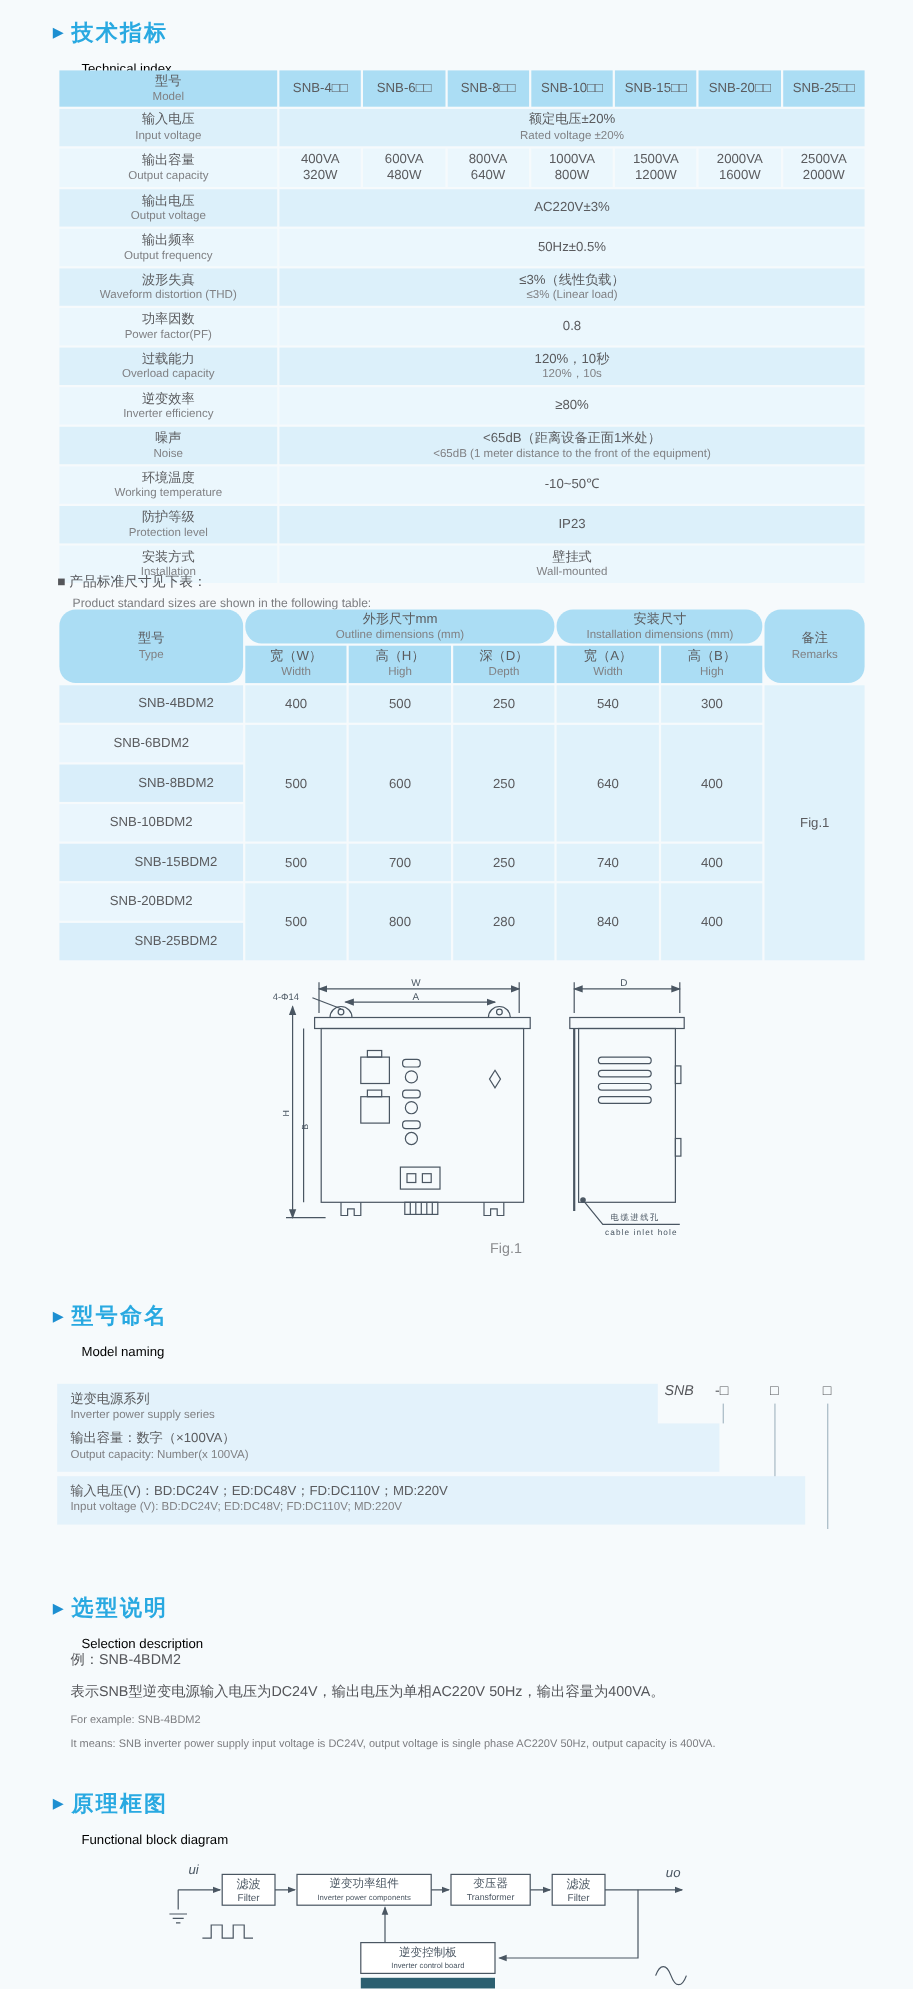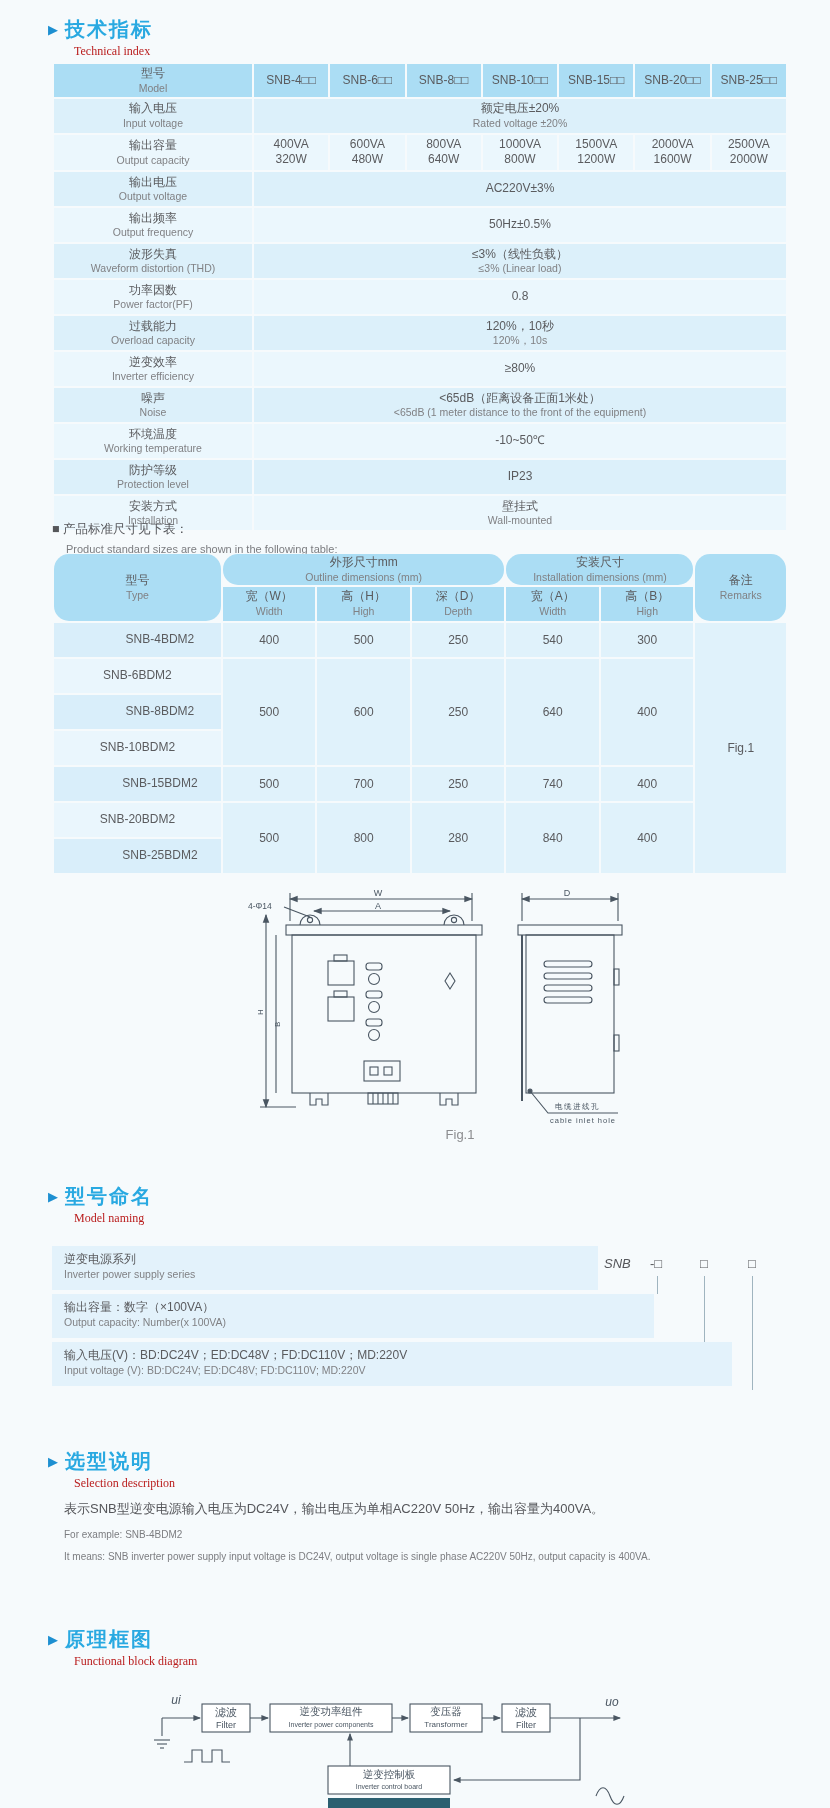--- a/index.html
+++ b/index.html
@@ -2,21 +2,21 @@
 <html><head>
 <meta charset="utf-8">
 <style>
   html,body{margin:0;padding:0;}
   body{width:830px;height:1808px;position:relative;background:#f6fafc;
        font-family:"Liberation Sans",sans-serif;overflow:hidden;}
   
   .sec{position:absolute;left:48px;}
   .sec .arrow{color:#1d8fd1;font-size:13px;margin-right:7px;vertical-align:2px;}
   .sec .zh{font-size:20px;font-weight:bold;color:#29a9e1;letter-spacing:2px;}
-  .sec .en{font-size:12px;color:#b91c1c;margin:1px 0 0 26px;font-family:Liberation Serif, serif;}
+  .sec .en{font-size:12px;color:#000000;margin:12px 0 0 26px;}
   #sec1{top:16px;} #sec2{top:1183px;} #sec3{top:1448px;} #sec4{top:1626px;}
 
   
   #spec{position:absolute;top:62px;left:52px;width:736px;border-collapse:separate;
         border-spacing:2px;table-layout:fixed;}
   #spec td{text-align:center;vertical-align:middle;padding:2px 3px;}
   #spec td.hd{background:#abddf4;height:28px;}
   #spec tr.ra td{background:#dcf0fa;}
   #spec tr.rb td{background:#ebf7fd;}
   #spec td{height:30px;}
@@ -40,21 +40,21 @@
   #size td.ta{background:#d9eefa;height:32px;padding-left:47px;}
   #size td.tb{background:#eaf6fd;height:32px;}
   .num{font-size:12px;color:#5a5b5e;}
 
   
   #figwrap{position:absolute;top:885px;left:52px;width:736px;height:262px;}
 
   
   #naming{position:absolute;top:1246px;left:52px;width:736px;height:200px;}
   .nrow{position:absolute;left:0;background:#e3f2fb;box-sizing:border-box;padding:6px 0 0 12px;}
-  #nr1{top:0;height:44px;width:546px;}
+  #nr1{top:12px;height:44px;width:546px;}
   #nr2{top:48px;height:44px;width:602px;}
   #nr3{top:96px;height:44px;width:680px;}
   #nr4{top:144px;height:48px;width:736px;}
   .code{position:absolute;top:10px;font-size:13px;color:#55565a;}
   #c-snb{left:552px;font-style:italic;} #c-b1{left:598px;} #c-b2{left:648px;} #c-b3{left:696px;}
   .cline{position:absolute;width:1px;background:#9fb4bf;}
   #l1{left:605px;top:30px;height:18px;}
   #l2{left:652px;top:30px;height:66px;}
   #l3{left:700px;top:30px;height:114px;}
 
@@ -454,20 +454,21 @@
   <div class="cline" id="l2"></div>
   <div class="cline" id="l3"></div>
 </div>
 
 <div class="sec" id="sec3">
   <div><span class="arrow">▶</span><span class="zh">选型说明</span></div>
   <div class="en">Selection description</div>
 </div>
 
 <div id="selection">
+  <p class="s-zh">例：SNB-4BDM2</p>
   <p class="s-zh">表示SNB型逆变电源输入电压为DC24V，输出电压为单相AC220V 50Hz，输出容量为400VA。</p>
   <p class="s-en">For example: SNB-4BDM2</p>
   <p class="s-en">It means: SNB inverter power supply input voltage is DC24V, output voltage is single phase AC220V 50Hz, output capacity is 400VA.</p>
 </div>
 
 <div class="sec" id="sec4">
   <div><span class="arrow">▶</span><span class="zh">原理框图</span></div>
   <div class="en">Functional block diagram</div>
 </div>
 

